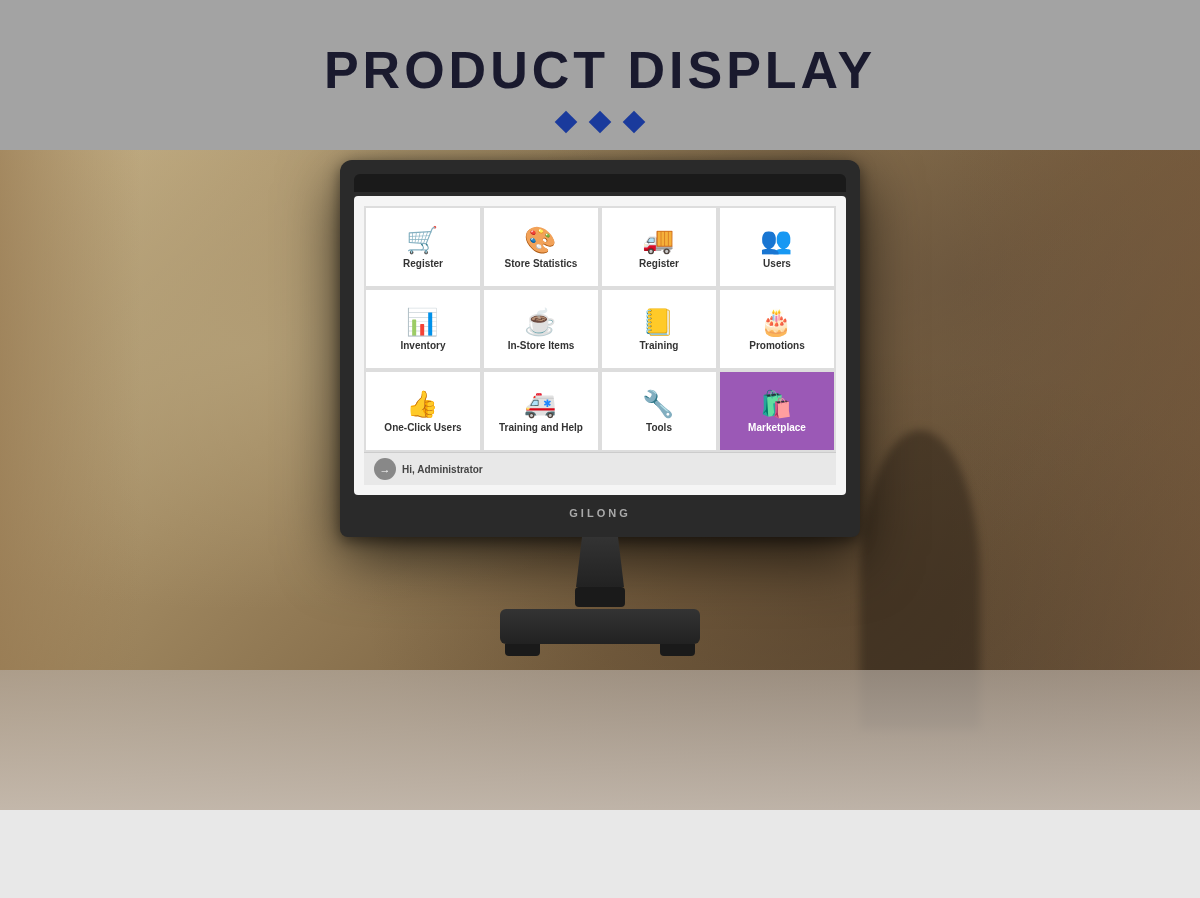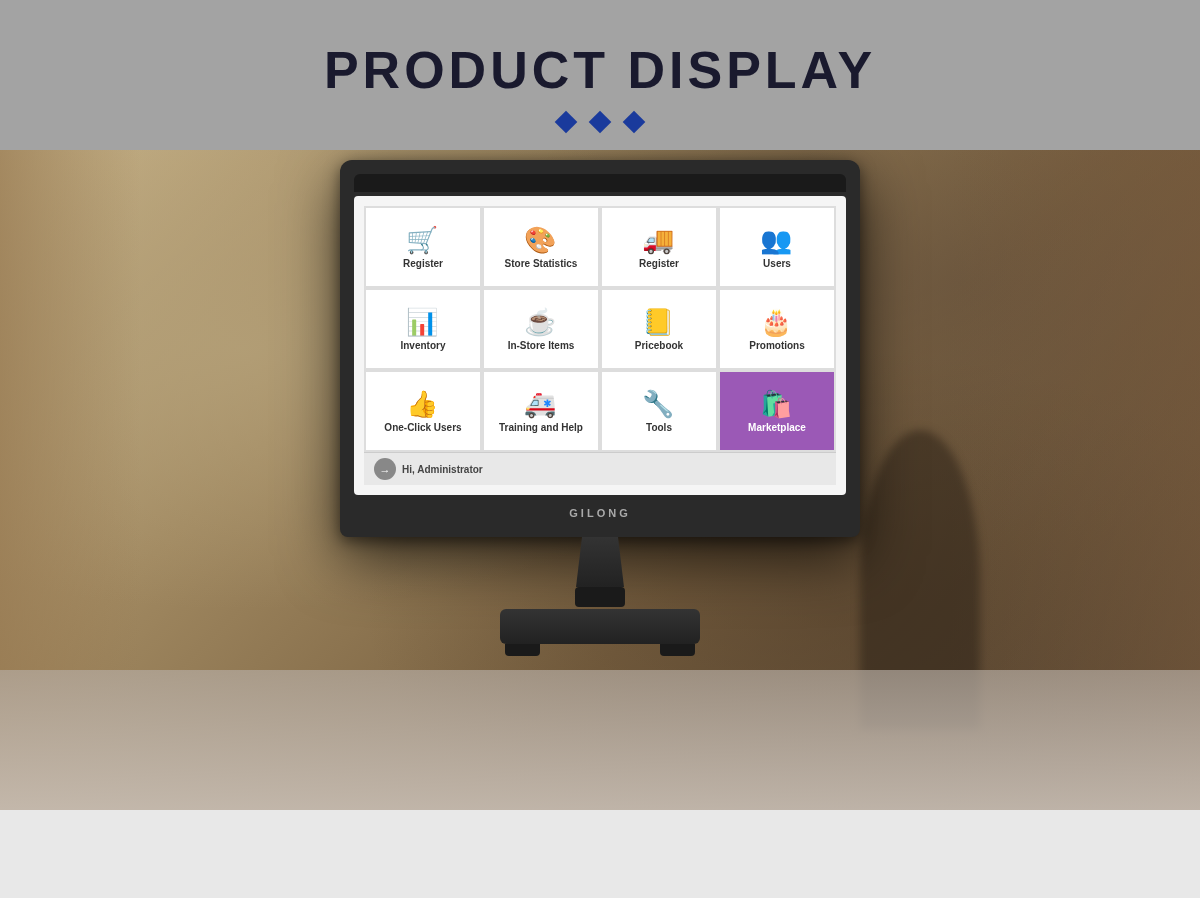--- a/index.html
+++ b/index.html
@@ -261,21 +261,21 @@
               <div class="app-tile">
                 <div class="tile-icon" style="color: rgb(245, 124, 0);">📊</div>
                 <div class="tile-label">Inventory</div>
               </div>
               <div class="app-tile">
                 <div class="tile-icon" style="color: rgb(30, 136, 229);">☕</div>
                 <div class="tile-label">In-Store Items</div>
               </div>
               <div class="app-tile">
                 <div class="tile-icon" style="color: rgb(0, 137, 123);">📒</div>
-                <div class="tile-label">Pricebook</div>
+                <div class="tile-label">Training</div>
               </div>
               <div class="app-tile">
                 <div class="tile-icon" style="color: rgb(229, 57, 53);">🎂</div>
                 <div class="tile-label">Promotions</div>
               </div>
               <div class="app-tile">
                 <div class="tile-icon" style="color: rgb(245, 124, 0);">👍</div>
                 <div class="tile-label">One-Click Users</div>
               </div>
               <div class="app-tile">

